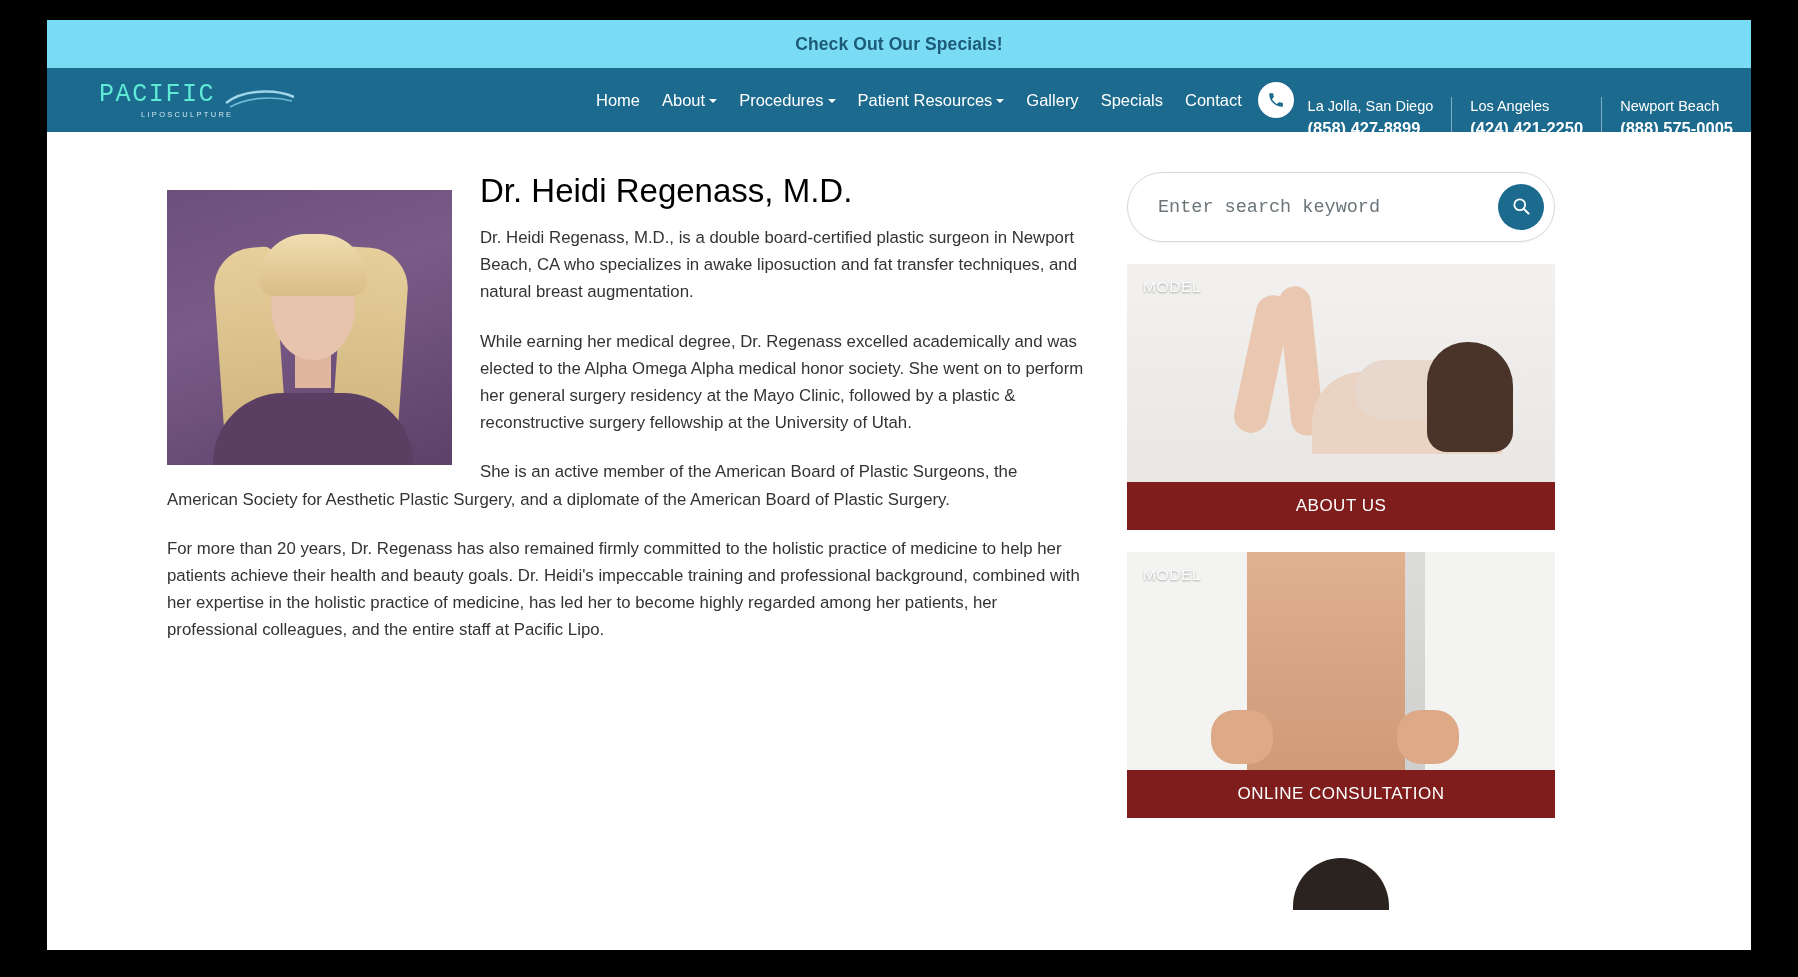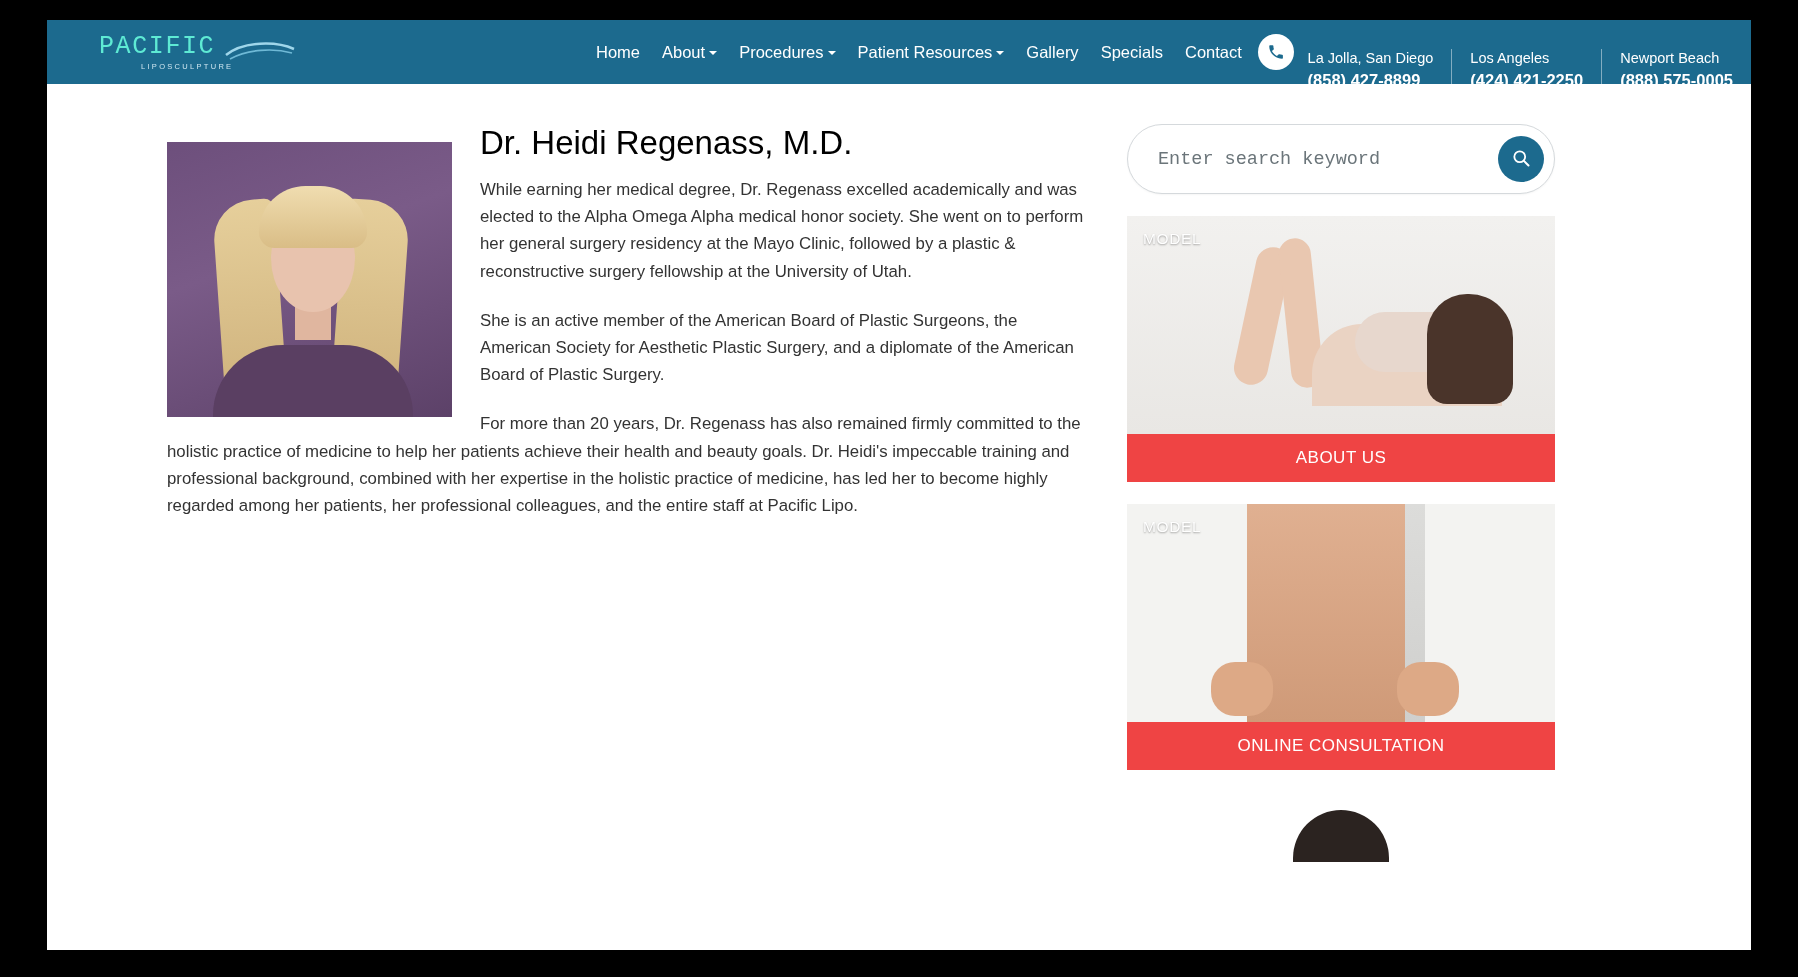--- a/index.html
+++ b/index.html
@@ -253,21 +253,21 @@
   }
   .promo-2 .arm-l, .promo-2 .arm-r {
     position: absolute; bottom: 6px; width: 62px; height: 54px;
     background: #dda986; border-radius: 24px;
   }
   .promo-2 .arm-l { left: 84px; }
   .promo-2 .arm-r { right: 96px; }
 
   .promo-caption {
     height: 48px;
-    background: #ef4444;
+    background: #7f1d1d;
     color: #ffffff;
     display: flex; align-items: center; justify-content: center;
     font-size: 17px;
     letter-spacing: .5px;
     cursor: pointer;
   }
   .promo-bottom {
     margin-top: 22px;
     height: 70px;
     position: relative;
@@ -279,20 +279,23 @@
     width: 96px; height: 96px;
     border-radius: 48px 48px 0 0;
     background: #2b2320;
   }
 </style>
 </head>
 <body>
 
 <div id="page">
 
+  <div class="specials-bar">
+    <span class="specials-link">Check Out Our Specials!</span>
+  </div>
 
   <div class="navbar">
     <div class="logo">
       <span class="logo-main">PACIFIC</span>
       <span class="logo-sub">LIPOSCULPTURE</span>
     </div>
     <span class="logo-swoosh">
       <svg width="72" height="22" viewBox="0 0 72 22">
           <path d="M2 16 C20 2, 52 2, 70 10" stroke="#9fd6ea" stroke-width="2.5" fill="none"></path>
           <path d="M6 20 C24 10, 50 9, 68 14" stroke="#6fb9d6" stroke-width="1.6" fill="none"></path>
@@ -337,20 +340,21 @@
         <div class="hair-l"></div>
           <div class="hair-r"></div>
         <div class="shoulders"></div>
         <div class="neck"></div>
         <div class="face"></div>
         <div class="hair-top"></div>
       </div>
 
       <h1 class="doc-title">Dr. Heidi Regenass, M.D.</h1>
 
+      <p class="bio-p">Dr. Heidi Regenass, M.D., is a double board-certified plastic surgeon in Newport Beach, CA who specializes in awake liposuction and fat transfer techniques, and natural breast augmentation.</p>
       <p class="bio-p">While earning her medical degree, Dr. Regenass excelled academically and was elected to the Alpha Omega Alpha medical honor society. She went on to perform her general surgery residency at the Mayo Clinic, followed by a plastic &amp; reconstructive surgery fellowship at the University of Utah.</p>
       <p class="bio-p">She is an active member of the American Board of Plastic Surgeons, the American Society for Aesthetic Plastic Surgery, and a diplomate of the American Board of Plastic Surgery.</p>
       <p class="bio-p">For more than 20 years, Dr. Regenass has also remained firmly committed to the holistic practice of medicine to help her patients achieve their health and beauty goals. Dr. Heidi's impeccable training and professional background, combined with her expertise in the holistic practice of medicine, has led her to become highly regarded among her patients, her professional colleagues, and the entire staff at Pacific Lipo.</p>
     </div>
 
     <div class="sidebar">
       <div class="search-box">
         <input class="search-input" type="text" placeholder="Enter search keyword" style="">
         <button class="search-btn">
           <span>

